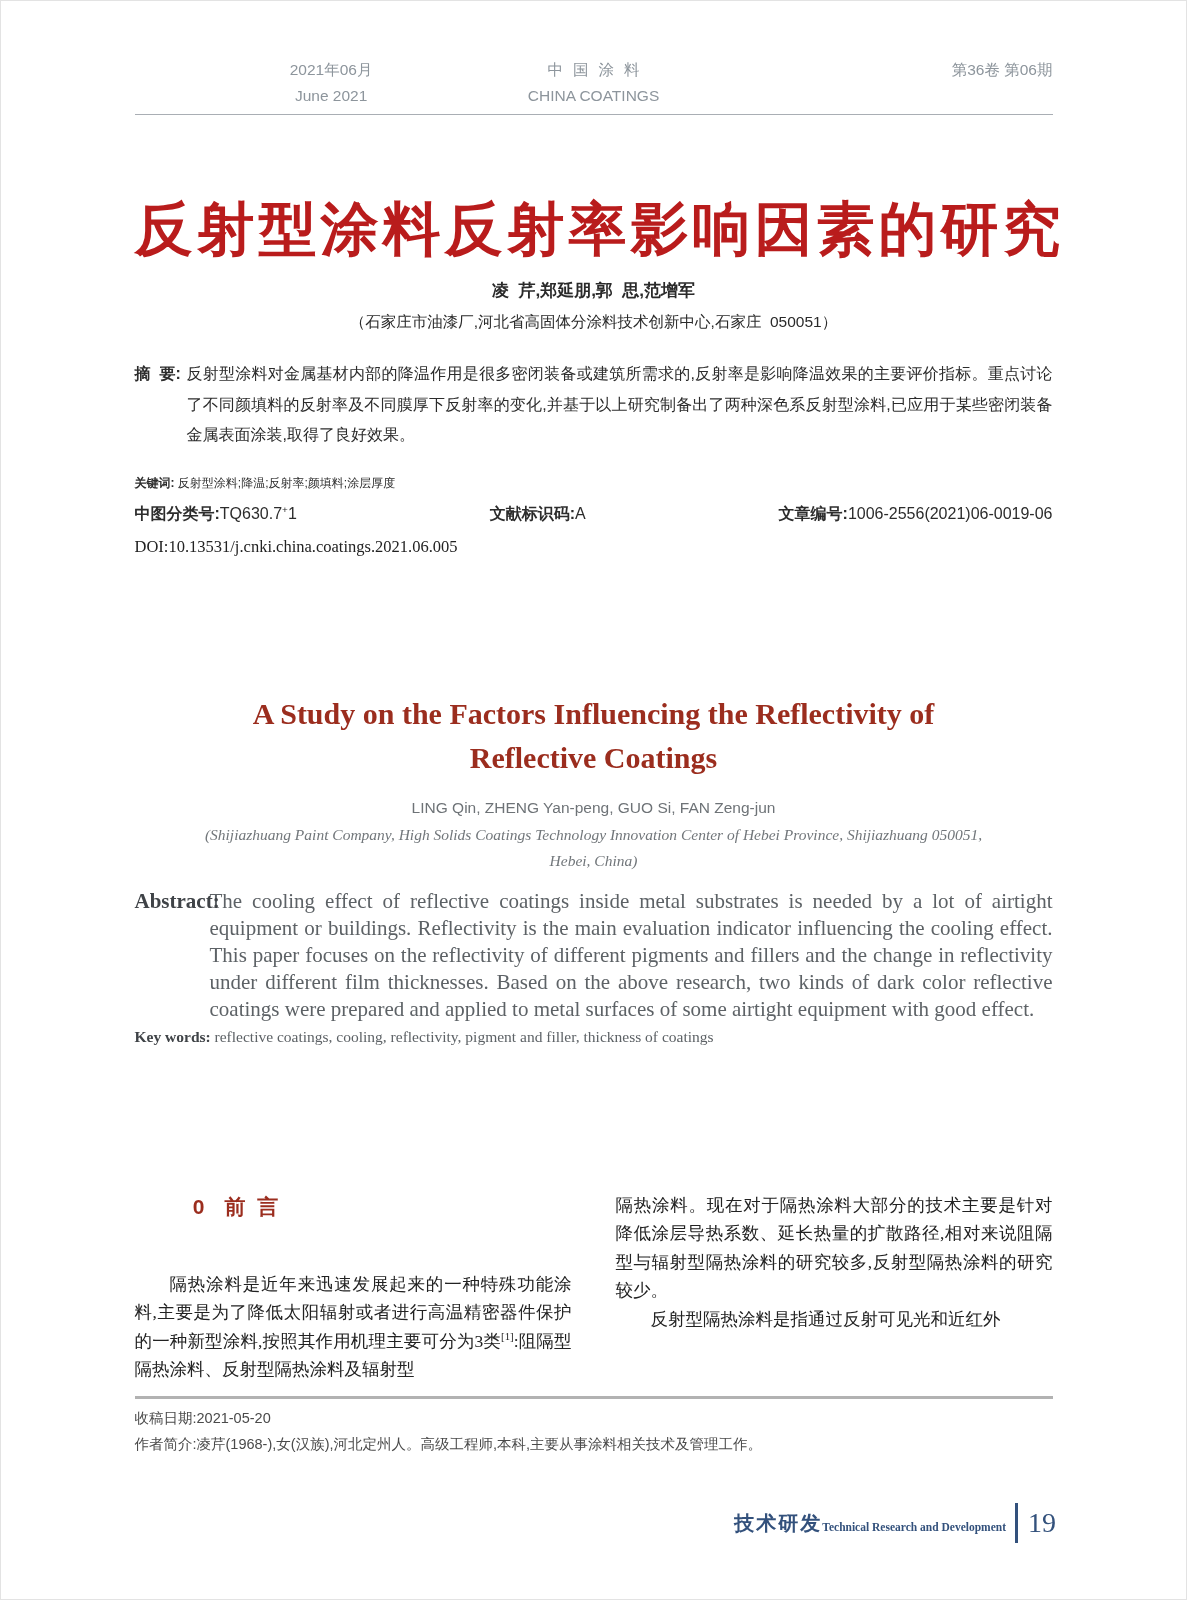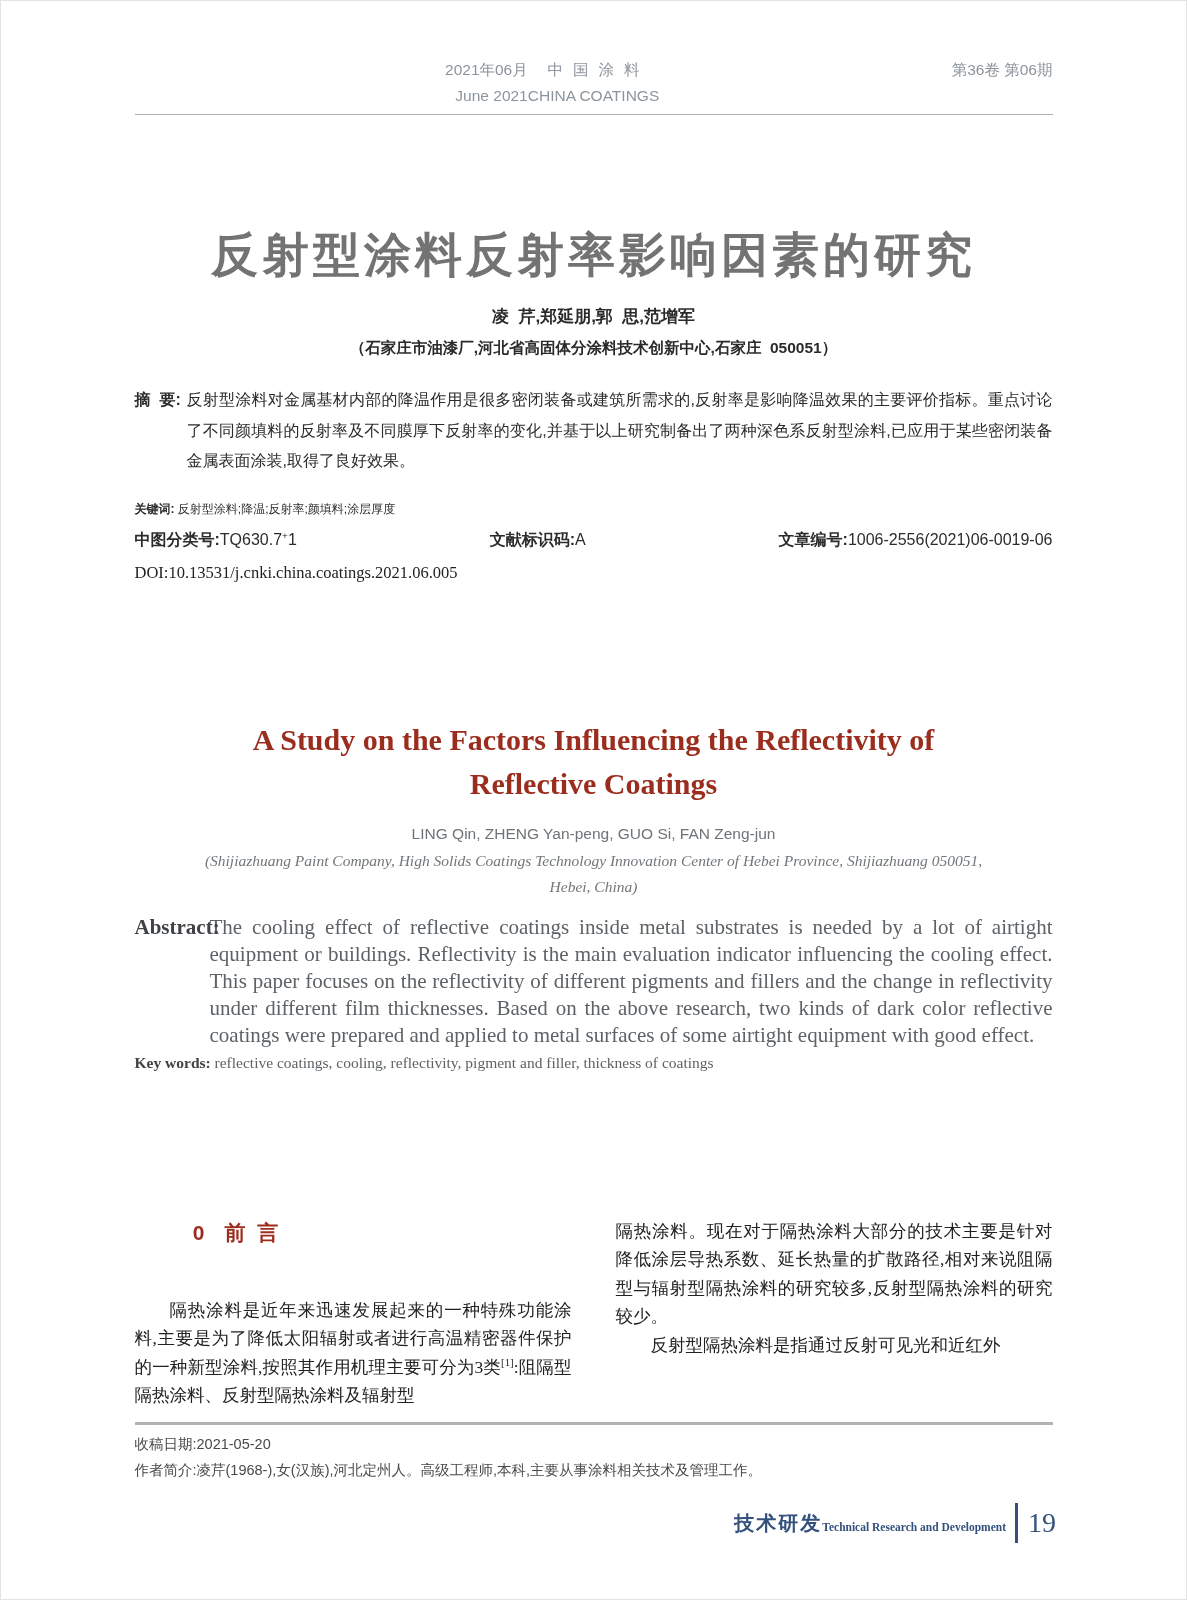--- a/index.html
+++ b/index.html
@@ -10,37 +10,37 @@
     font-family:"Liberation Sans", sans-serif; color:#262626;
   }
   .content { width:918px; margin:0 auto; }
 
   
   .jheader {
     padding-top:56px; display:grid; grid-template-columns:1fr auto 1fr;
     color:#8d959c; font-size:15.5px; line-height:26px;
     border-bottom:1px solid #a9aeb4; padding-bottom:5px;
   }
-  .jh-left { text-align:right; }
+  .jh-left { text-align:center; }
   .jh-center { text-align:center; }
   .jh-center .cn { letter-spacing:10px; padding-left:10px; }
   .jh-right { text-align:right; }
 
   
   .title-cn {
-    margin-top:114px; text-align:center; color:#737373;
-    font-size:47px; font-weight:bold; letter-spacing:4px; line-height:52px;
+    margin-top:88px; text-align:center; color:#b91c1c;
+    font-size:58px; font-weight:bold; letter-spacing:4px; line-height:52px;
     white-space:pre;
   }
   .authors-cn {
     margin-top:24px; text-align:center; font-size:17px; font-weight:bold;
     line-height:24px; color:#2a2a2a; white-space:pre;
   }
   .affil-cn {
-    margin-top:8px; text-align:center; font-size:15.5px; font-weight:700;
+    margin-top:8px; text-align:center; font-size:15.5px; font-weight:400;
     line-height:22px; color:#2a2a2a; white-space:pre;
   }
 
   
   .meta { margin-top:26px; }
   .hang { position:relative; text-align:justify; }
   .hang .hlabel { position:absolute; left:0; top:0; font-weight:bold; white-space:pre; }
   .abstract-cn { padding-left:52px; font-size:16px; line-height:30.5px; color:#2c2c2c; }
   .keywords-cn { font-size:12px; line-height:28px; color:#2c2c2c; margin-top:18px; }
   .keywords-cn .hlabel-inline { font-weight:bold; }

